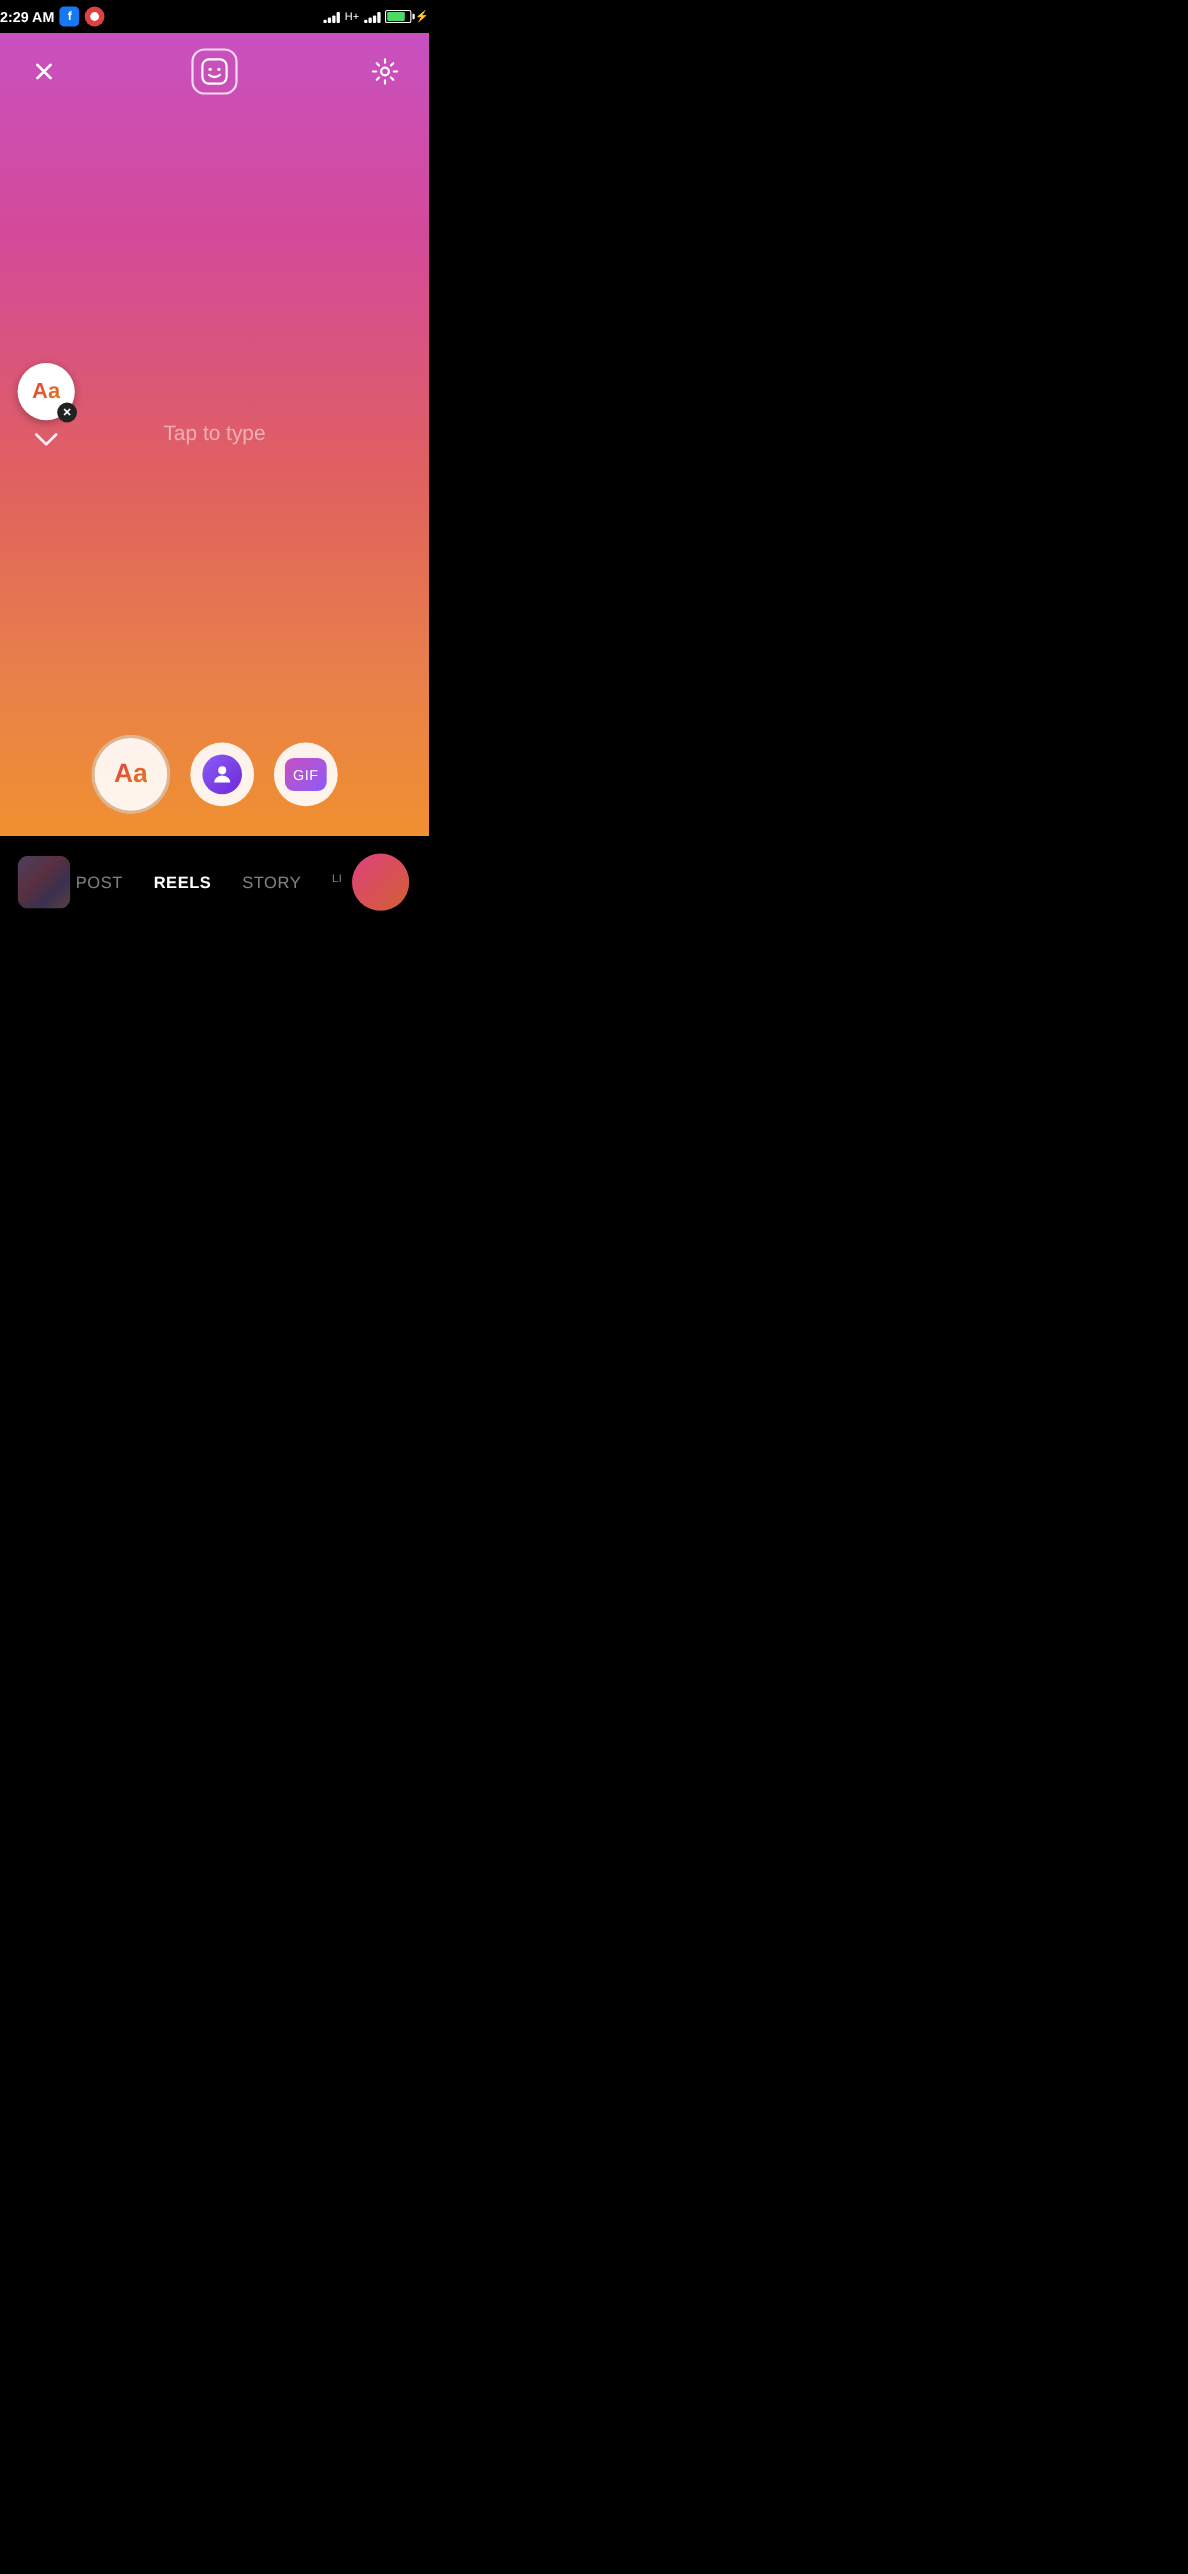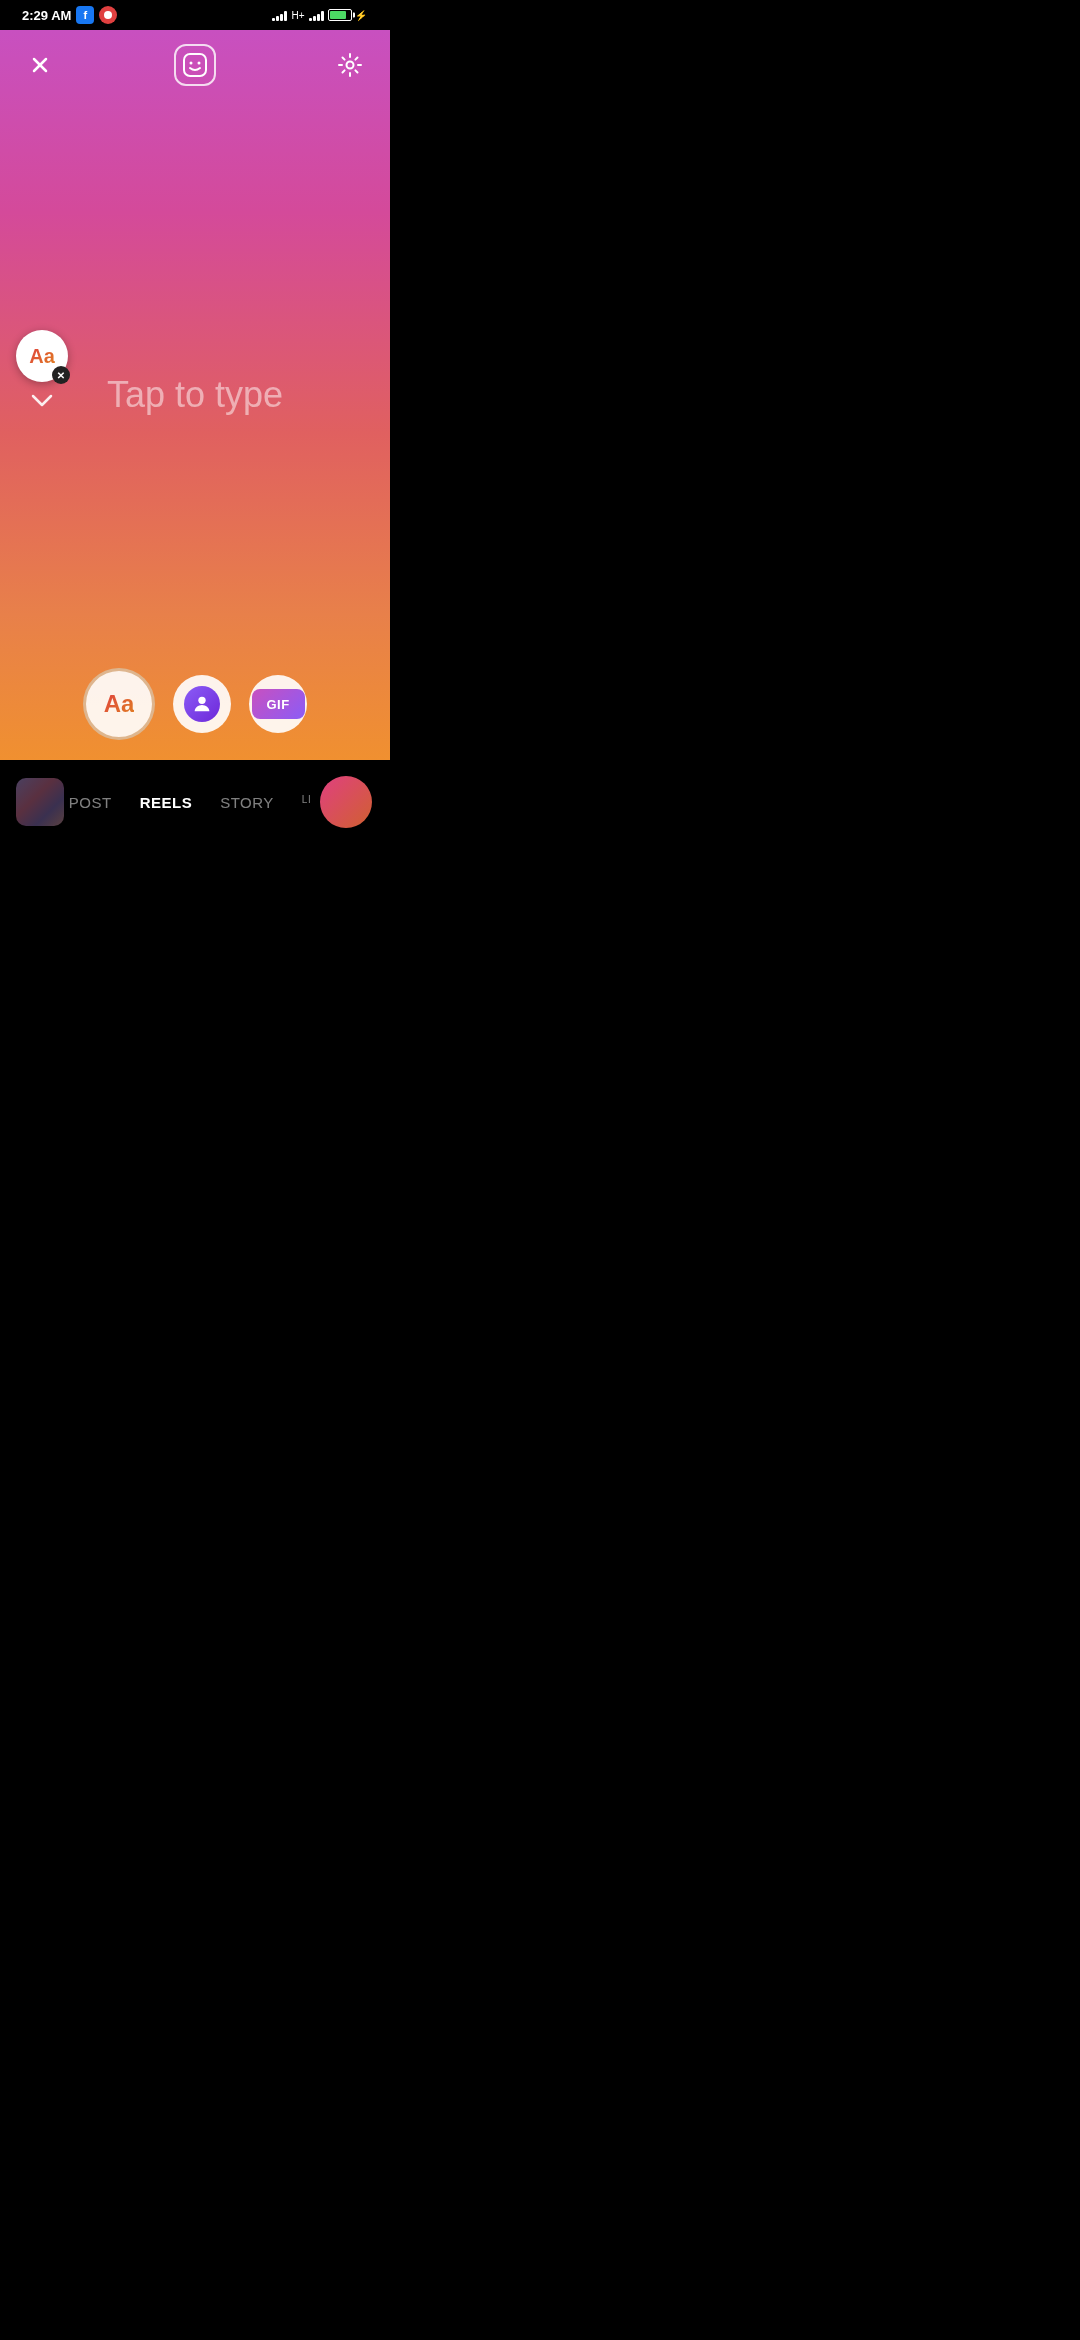--- a/index.html
+++ b/index.html
@@ -14,21 +14,21 @@
       position: relative;
     }
 
     
     .status-bar {
       height: 30px;
       background: #000;
       display: flex;
       align-items: center;
       justify-content: space-between;
-      padding: 0 22px;
+      padding: 0 0;
       position: relative;
       z-index: 10;
     }
     .status-time {
       color: #fff;
       font-size: 13px;
       font-weight: 600;
       display: flex;
       align-items: center;
       gap: 5px;
@@ -179,21 +179,21 @@
       stroke-width: 2;
     }
 
     
     .tap-to-type {
       position: absolute;
       top: 50%;
       left: 50%;
       transform: translate(-50%, -50%);
       color: rgba(255,255,255,0.5);
-      font-size: 36px;
+      font-size: 19px;
       font-weight: 500;
       white-space: nowrap;
       pointer-events: none;
       text-align: right;
     }
 
     
     .font-style-pill {
       position: absolute;
       left: 16px;
@@ -293,30 +293,30 @@
       display: flex;
       align-items: center;
       justify-content: center;
     }
     .avatar-icon svg {
       width: 22px;
       height: 22px;
       fill: #fff;
     }
     .gif-badge {
-      width: 53px;
+      width: 38px;
       height: 30px;
       background: linear-gradient(135deg, #c850c0, #8b5cf6);
       border-radius: 8px;
       display: flex;
       align-items: center;
       justify-content: center;
       color: #fff;
       font-size: 13px;
-      font-weight: 700;
+      font-weight: 400;
       letter-spacing: 0.5px;
     }
 
     
     .bottom-nav {
       height: 84px;
       background: #000;
       display: flex;
       align-items: center;
       position: relative;

